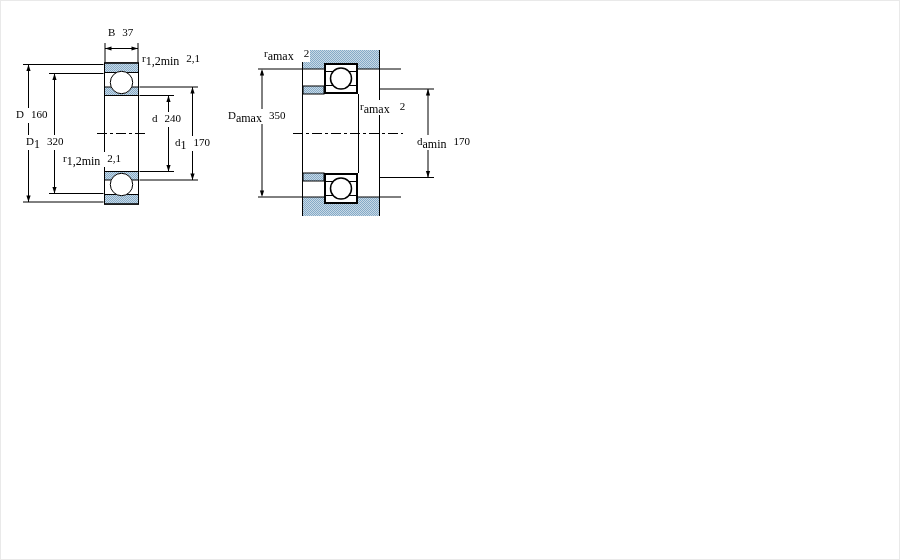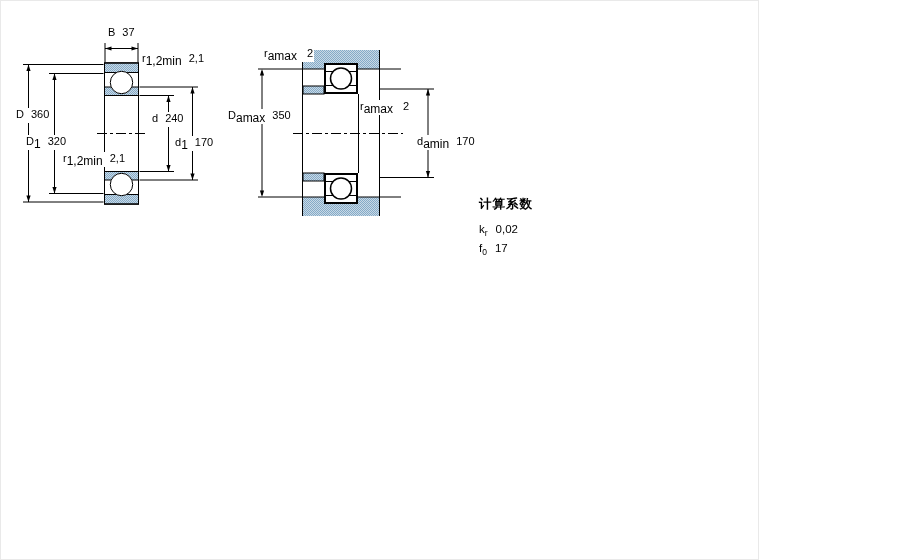--- a/index.html
+++ b/index.html
@@ -1,19 +1,19 @@
 <!DOCTYPE html>
 <html><head>
 <meta charset="utf-8">
 <style>
   html,body{margin:0;padding:0;background:#fff;}
   .stage{
-    position:relative;width:759px;height:560px;background:#fff;
+    position:relative;width:900px;height:560px;background:#fff;
     border:1px solid #e9e9e9;box-sizing:border-box;overflow:hidden;
-    font-family:Liberation Sans, sans-serif;color:#000;
+    font-family:Liberation Serif, serif;color:#000;
   }
   .stage svg{position:absolute;left:0;top:0;}
   .dim-label{
     position:absolute;z-index:2;background:#fff;white-space:nowrap;
     font-size:11px;line-height:12px;padding:0 1px;
   }
   .dim-label .sub{font-size:12px;vertical-align:-3px;}
   .dim-label .val{margin-left:7px;}
   .dim-label .val-wide{margin-left:10px;}
   .factors{position:absolute;left:478px;top:195px;z-index:2;}
@@ -132,21 +132,21 @@
 
   <div class="dim-label" style="left:106px;top:25px">
     <span class="sym">B</span><span class="sub"></span><span class="val">37</span>
   </div>
 
   <div class="dim-label" style="left:140px;top:51px">
     <span class="sym">r</span><span class="sub">1,2min</span><span class="val">2,1</span>
   </div>
 
   <div class="dim-label" style="left:14px;top:107px">
-    <span class="sym">D</span><span class="sub"></span><span class="val">360</span>
+    <span class="sym">D</span><span class="sub"></span><span class="val">160</span>
   </div>
 
   <div class="dim-label" style="left:24px;top:134px">
     <span class="sym">D</span><span class="sub">1</span><span class="val">320</span>
   </div>
 
   <div class="dim-label" style="left:61px;top:151px">
     <span class="sym">r</span><span class="sub">1,2min</span><span class="val">2,1</span>
   </div>
 
@@ -167,23 +167,14 @@
   </div>
 
   <div class="dim-label" style="left:358px;top:99px">
     <span class="sym">r</span><span class="sub">amax</span><span class="val val-wide">2</span>
   </div>
 
   <div class="dim-label" style="left:415px;top:134px">
     <span class="sym">d</span><span class="sub">amin</span><span class="val">170</span>
   </div>
 
-  <div class="factors">
-    <div class="factors-title">计算系数</div>
-    <div class="factor-row">
-      <span class="sym">k</span><span class="sub">r</span><span class="val">0,02</span>
-    </div>
-    <div class="factor-row">
-      <span class="sym">f</span><span class="sub">0</span><span class="val">17</span>
-    </div>
-  </div>
 
 </div>
 
 </body></html>

